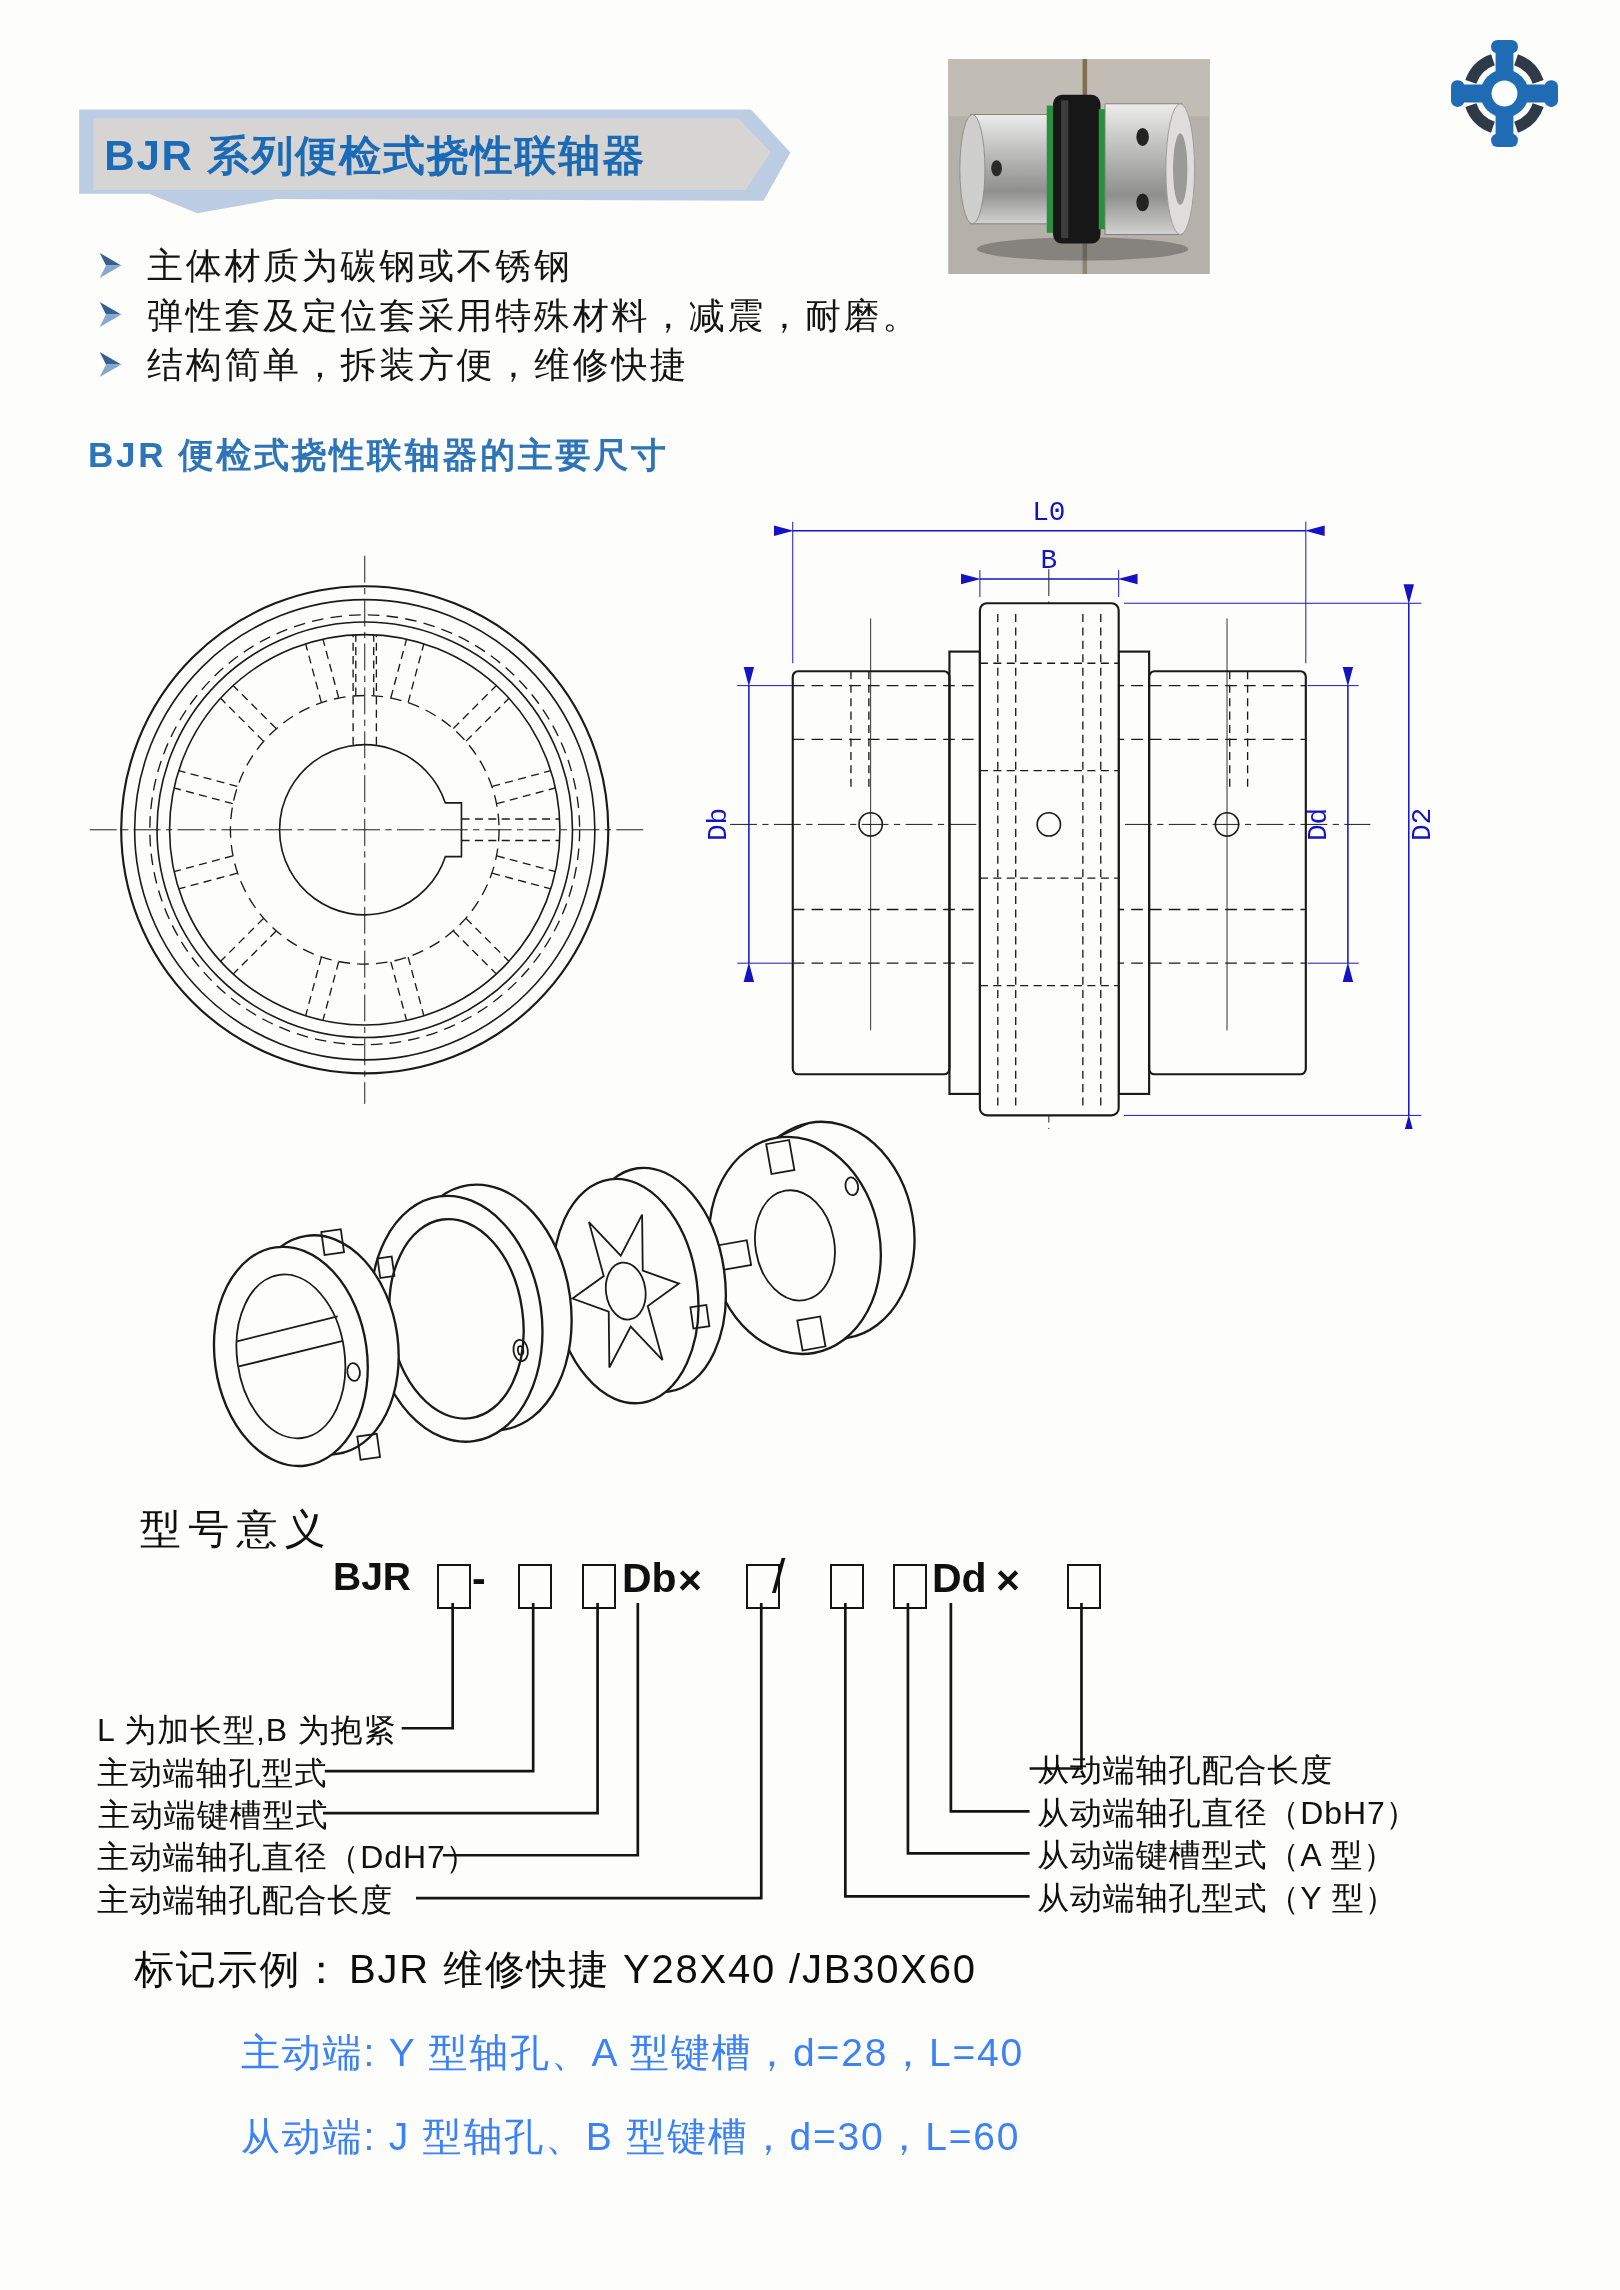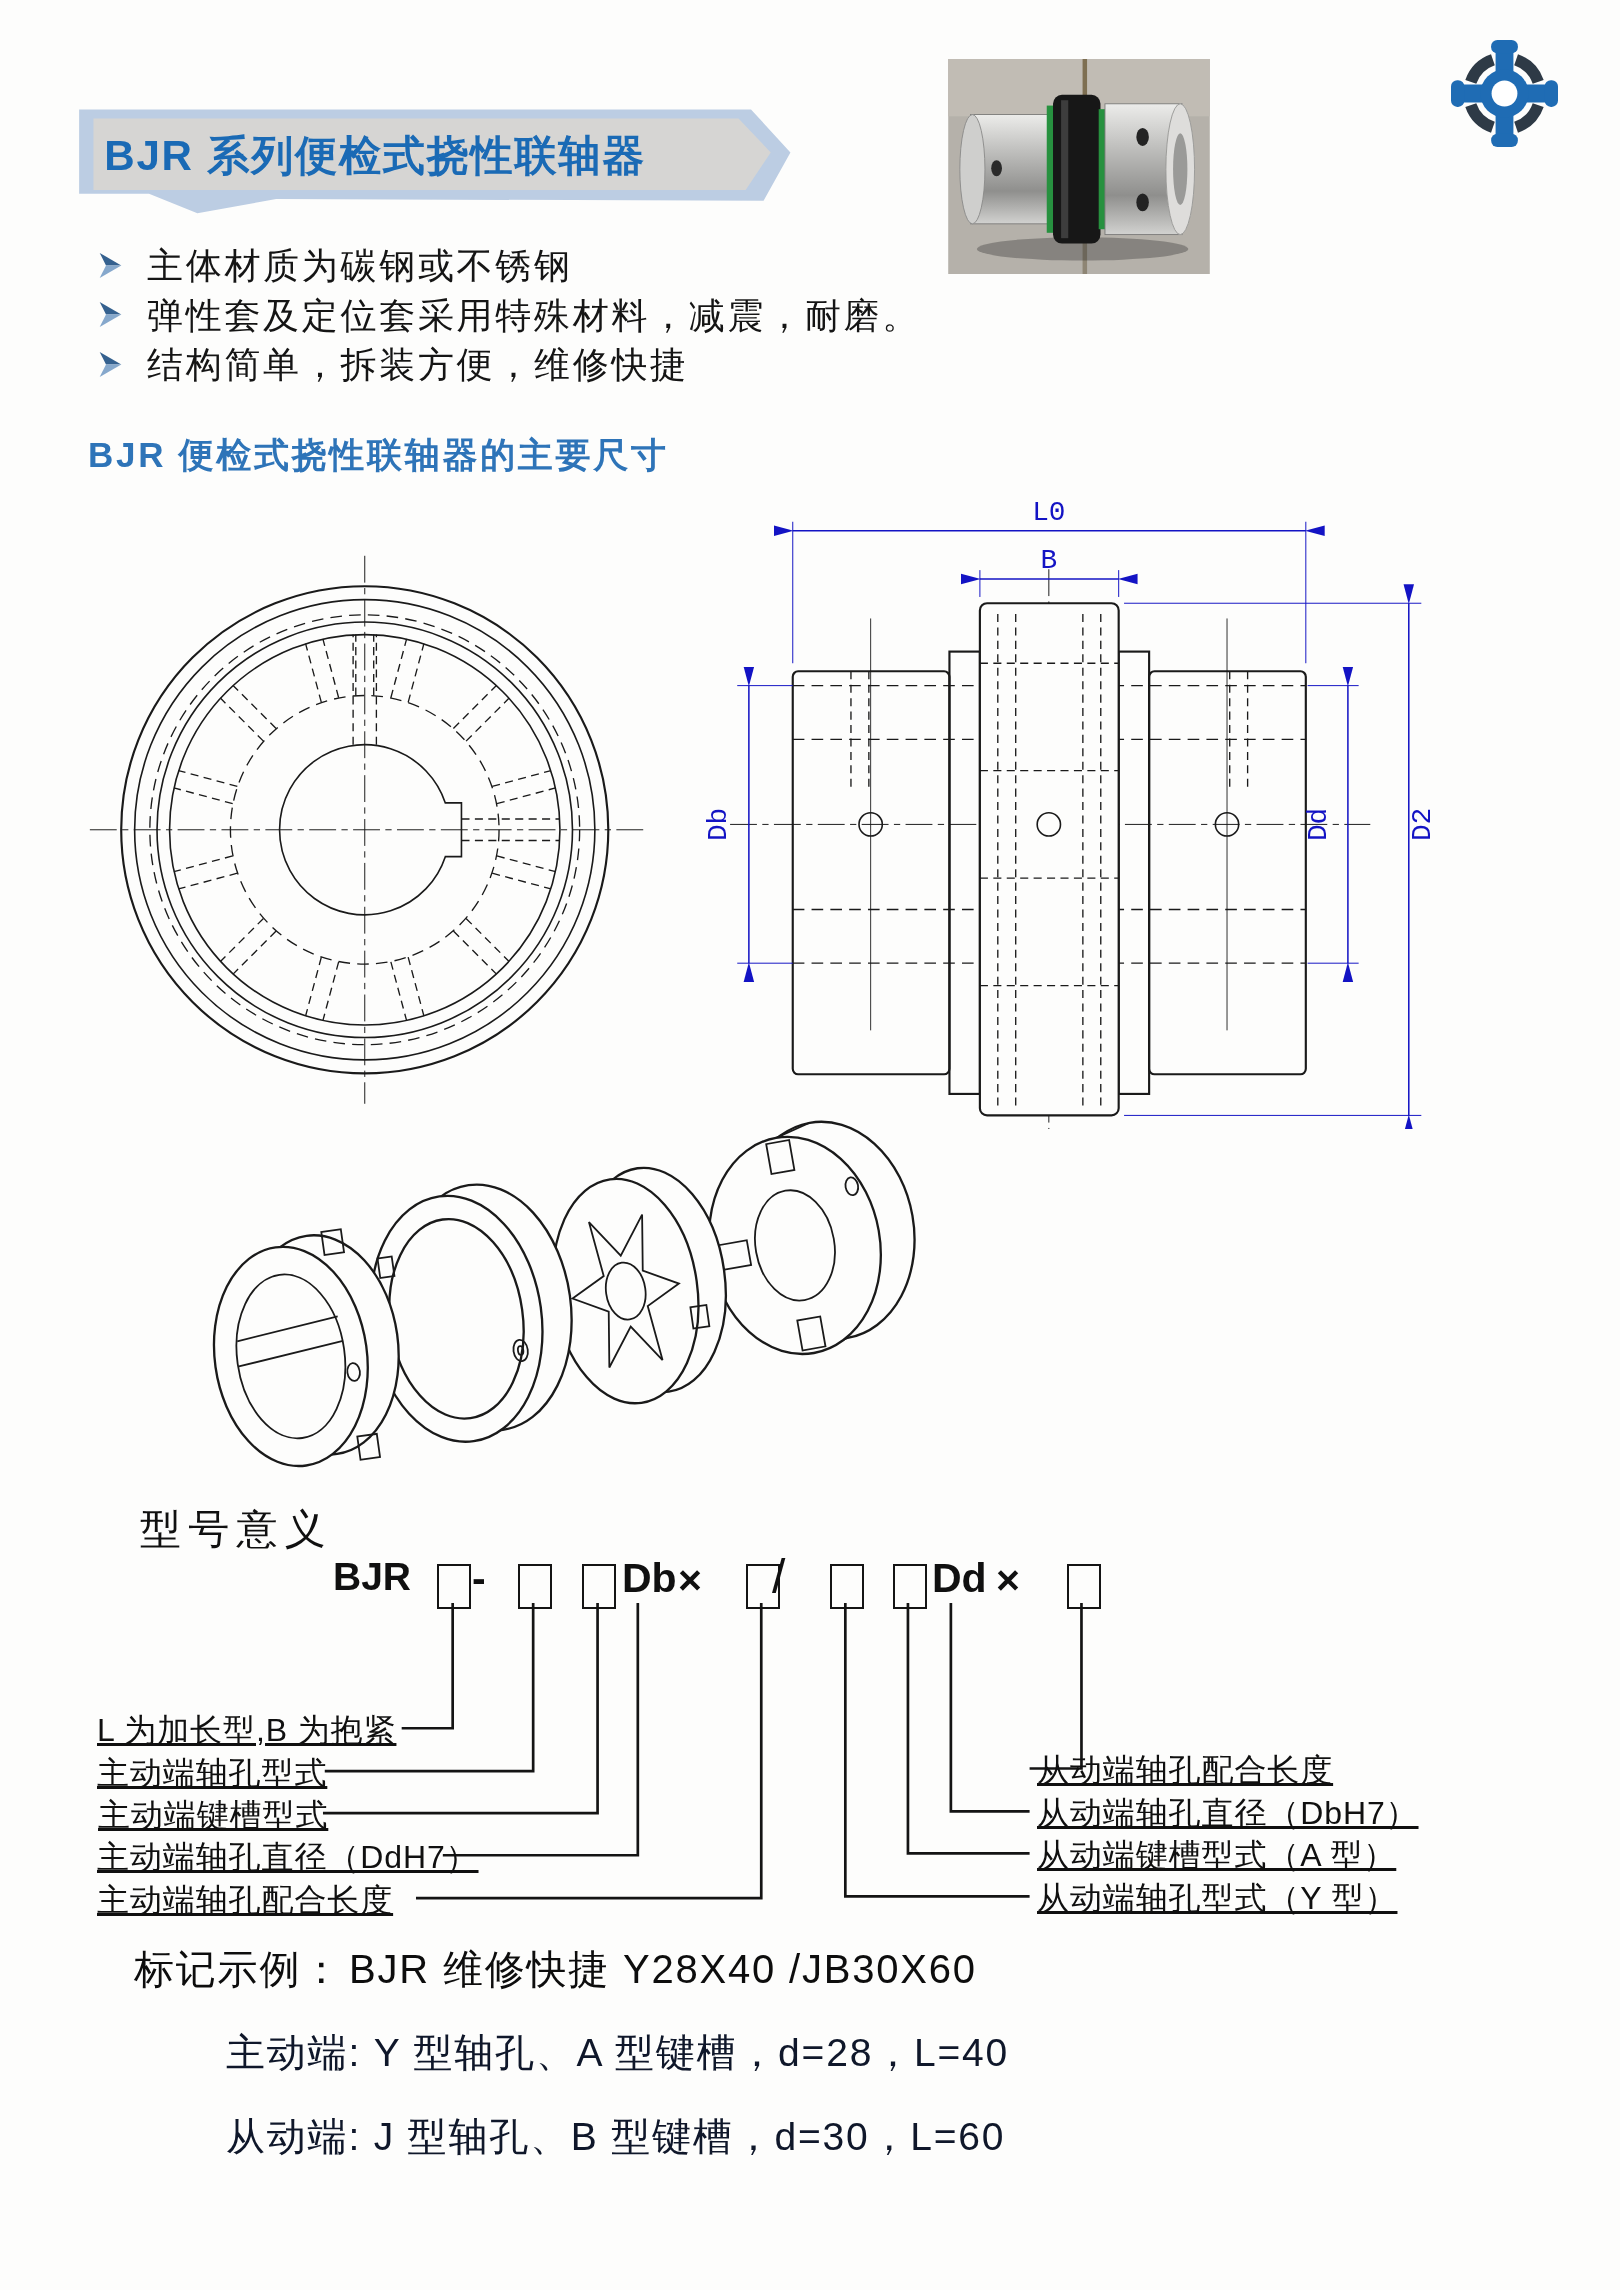--- a/index.html
+++ b/index.html
@@ -27,24 +27,24 @@
   .dim{stroke:var(--dim_blue);stroke-width:1.7;fill:none;}
   .ext{stroke:var(--dim_blue);stroke-width:1.1;fill:none;}
   .dimtxt{fill:var(--dim_blue);font:400 31px "Liberation Mono",monospace;}
   .dimarr{fill:var(--dim_blue);}
   .exp{stroke:var(--ink);stroke-width:2.6;fill:#fdfdfc;}
   .expthin{stroke:var(--ink);stroke-width:2;fill:none;}
   
   .model-heading{left:140px;top:1474px;font:400 41px "Liberation Sans",sans-serif;letter-spacing:7.2px;color:#101010;margin-top:28px;}
   .code-tok{position:absolute;font:600 41px "Liberation Sans",sans-serif;color:#101010;}
   .code-box{position:absolute;width:30px;height:41px;border:2.7px solid #141414;top:1564px;background:transparent;}
-  .mlabel{position:absolute;font:400 32px "Liberation Sans",sans-serif;color:#101010;letter-spacing:0.9px;white-space:nowrap;text-decoration:underline;}
+  .mlabel{position:absolute;font:400 32px "Liberation Sans",sans-serif;color:#101010;letter-spacing:0.9px;white-space:nowrap;}
   .conn{stroke:#141414;stroke-width:3;fill:none;}
   .ex1{position:absolute;font:400 40px "Liberation Sans",sans-serif;color:#0d0d0d;letter-spacing:1.8px;white-space:nowrap;}
-  .ex2{position:absolute;font:400 39px "Liberation Sans",sans-serif;color:#0f172a;letter-spacing:1.8px;white-space:nowrap;}
+  .ex2{position:absolute;font:400 39px "Liberation Sans",sans-serif;color:#3b82f6;letter-spacing:1.8px;white-space:nowrap;margin-left:15px;}
 </style>
 </head>
 <body>
 
 <div class="page">
 
   <svg class="abs" style="left:63px;top:104px" width="757" height="113" viewBox="0 0 845 126">
     <polygon class="ribbon" points="18,6 768,6 812,54 782,108 238,106 150,122 96,100 18,100"></polygon>
     <polygon class="panel" points="34,16 754,16 790,54 762,96 34,96"></polygon>
     <text class="banner-title" x="46" y="74">BJR 系列便检式挠性联轴器</text>

